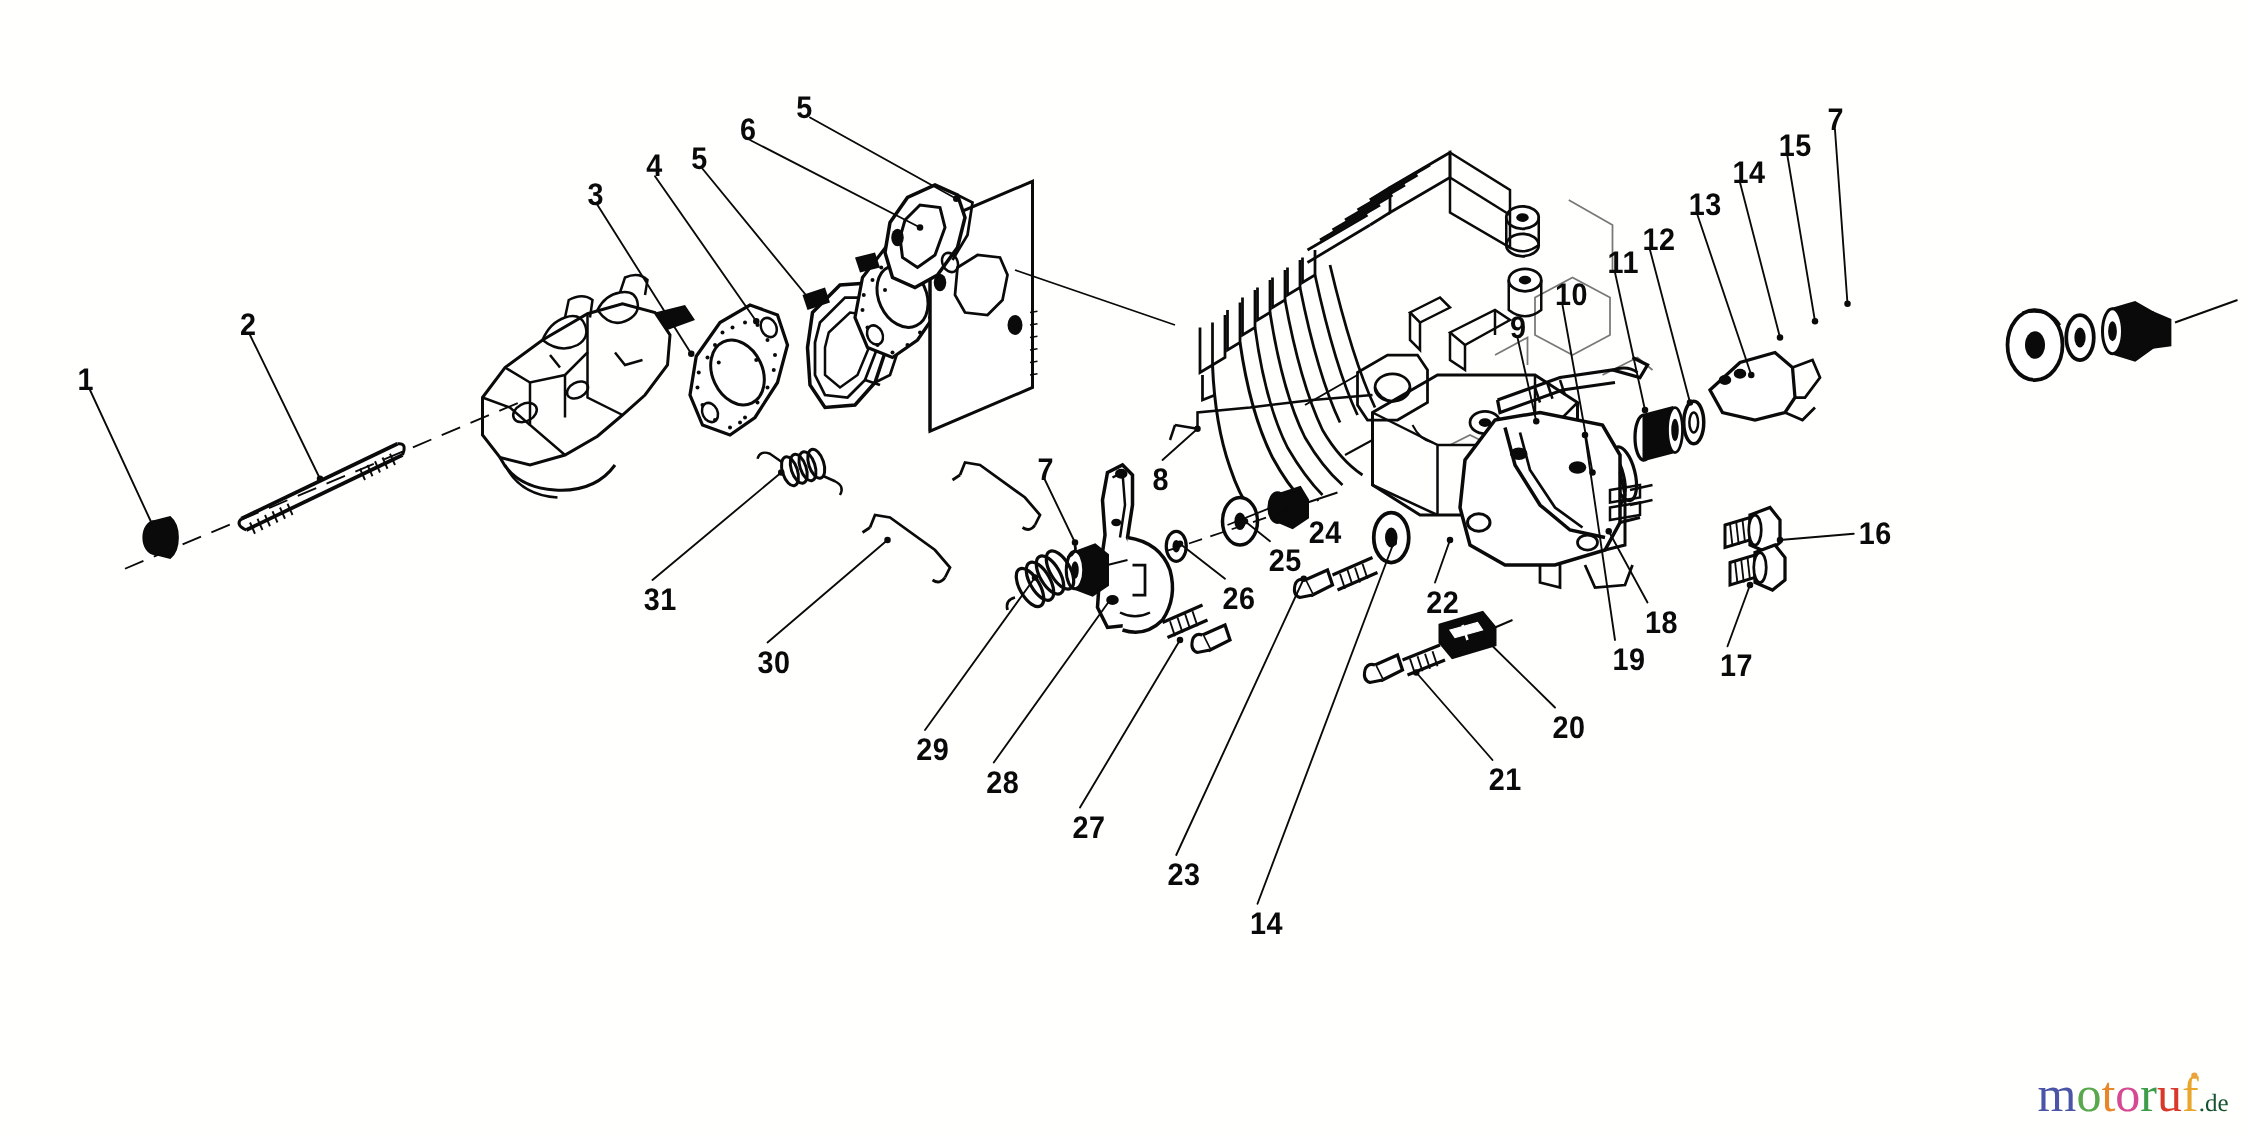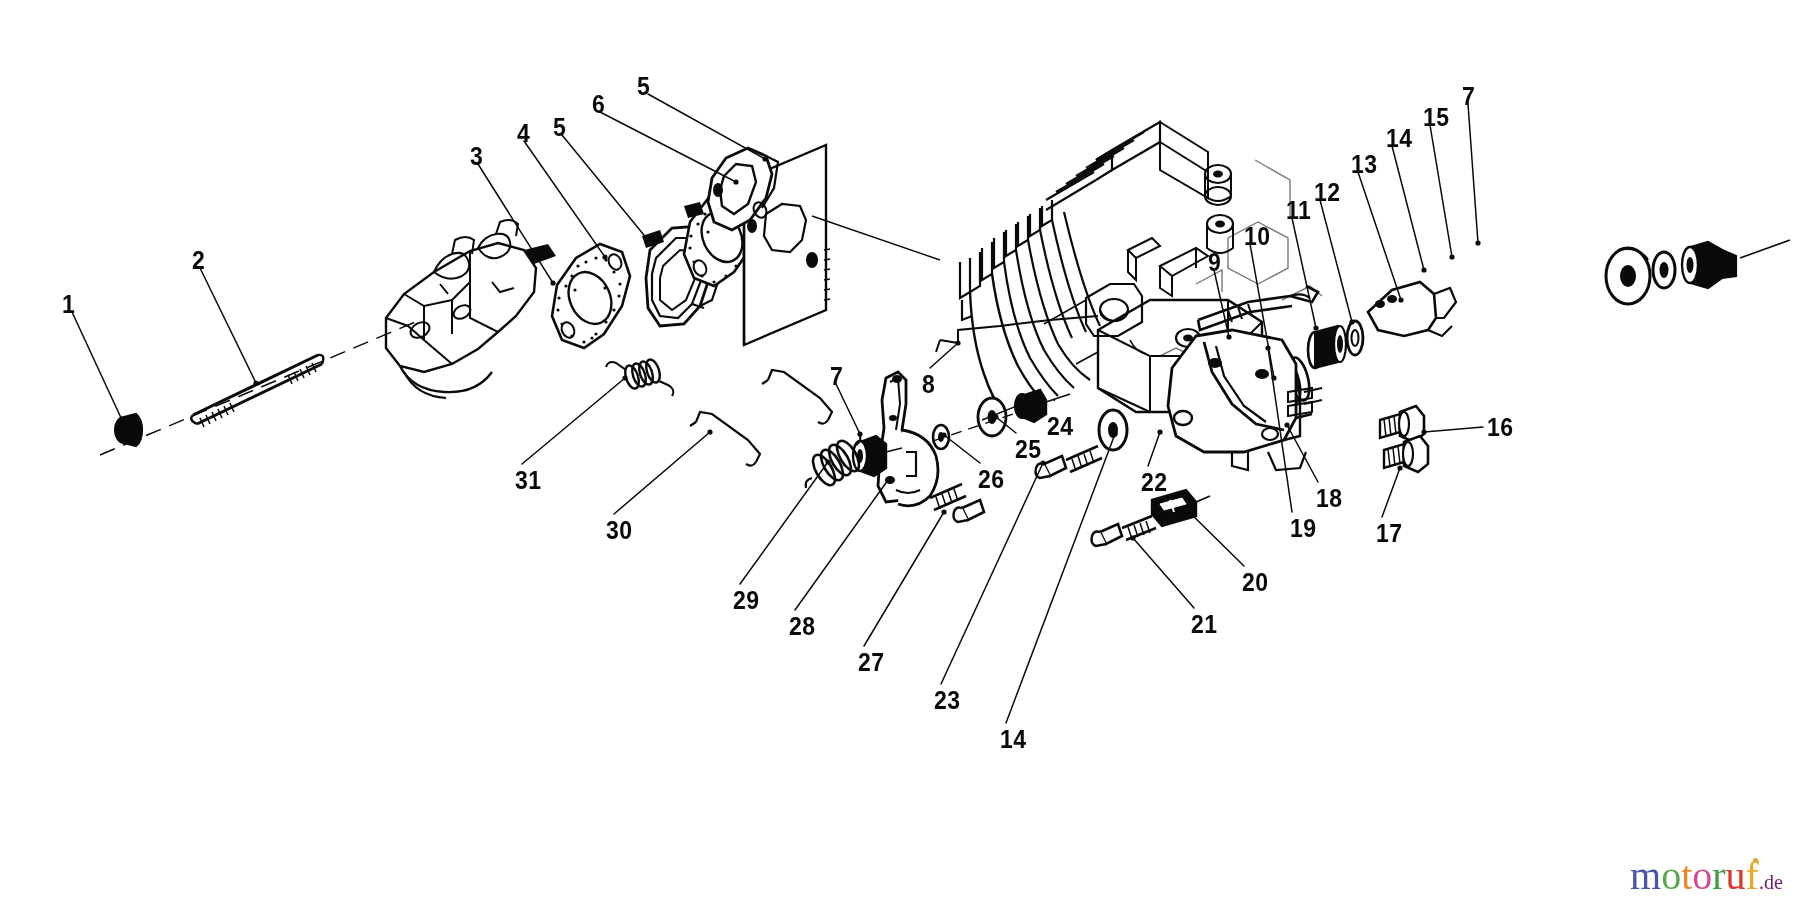--- a/index.html
+++ b/index.html
@@ -26,21 +26,21 @@
   #watermark{
     position:absolute;
     left:1630px; top:856px;
     font-family:"Liberation Serif",serif;
     font-size:40px;
     line-height:1;
     white-space:nowrap;
     user-select:none;
   }
   #watermark span{display:inline-block;}
-  .wm-de{font-size:20px;color:#701a75;vertical-align:baseline;}
+  .wm-de{font-size:20px;color:#14532d;vertical-align:baseline;}
   .wm-dot{
     position:absolute;
     width:5px;height:5px;border-radius:50%;
     background:#e8a33d;
     left:123px;top:2px;
   }
 </style>
 </head>
 <body>
 

